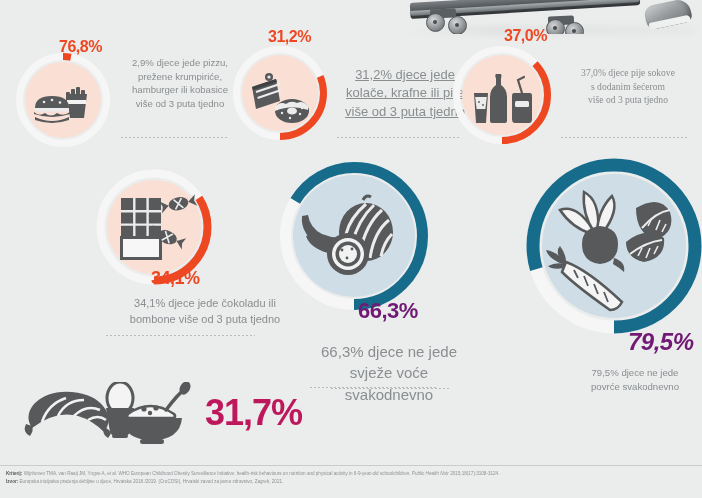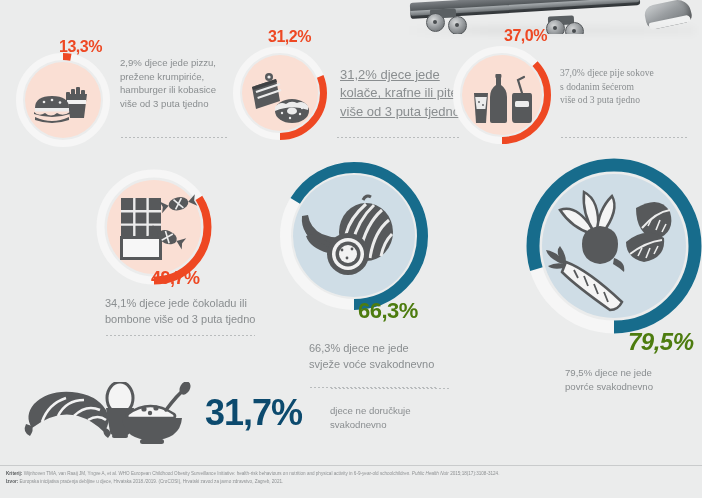--- a/index.html
+++ b/index.html
@@ -42,33 +42,33 @@
     background:linear-gradient(90deg,rgba(0,0,0,0) 0%,rgba(0,0,0,.045) 30%,rgba(0,0,0,.02) 100%);filter:blur(3px);}
 
   
   .donut-wrap{position:absolute;}
   .donut{position:relative;border-radius:50%;}
   .donut svg{display:block;position:absolute;left:0;top:0;}
   .pct{
     position:absolute;font-weight:bold;letter-spacing:-0.5px;white-space:nowrap;
   }
   .pct.red{color:#ee4823;}
-  .pct.teal{color:#4d7c0f;text-align:right;}
+  .pct.teal{color:#701a75;text-align:right;}
 
   .caption{
-    position:absolute;color:#8a8e90;line-height:1.42;white-space:pre-line;
+    position:absolute;color:#8a8e90;line-height:1.42;white-space:pre-line;text-align:center;
   }
   .dots{
     position:absolute;height:1px;
     background-image:radial-gradient(circle,#b9bcbd 0.8px,rgba(0,0,0,0) 1px);
     background-size:4px 2px;background-repeat:repeat-x;
   }
 
   
-  .big-pct{position:absolute;color:#0c4a6e;font-weight:bold;letter-spacing:-1px;}
+  .big-pct{position:absolute;color:#be185d;font-weight:bold;letter-spacing:-1px;}
   .brk-caption{position:absolute;color:#8a8e90;line-height:1.45;white-space:pre-line;}
 
   
   .footer{
     position:absolute;left:0;bottom:0;width:702px;height:33px;background:#ebecec;
     border-top:1px solid #c9cbcc;
     box-sizing:border-box;padding:4px 6px 0 6px;
   }
   .foot-line{color:#8e9193;font-size:4.6px;line-height:1.75;white-space:nowrap;}
   .foot-line b{color:#55585a;}
@@ -112,21 +112,21 @@
             <circle cx="9" cy="2" r="1.3" fill="#ececec"></circle>
             <circle cx="17" cy="0" r="1.3" fill="#ececec"></circle>
             <circle cx="25" cy="2.5" r="1.3" fill="#ececec"></circle>
             <rect x="0" y="8" width="34" height="3.5" fill="#ececec"></rect>
             <path d="M-1 12 Q4 17 10 13 Q16 18 22 13 Q28 17 35 12 L35 14 Q17 20 -1 14 Z" fill="#57595b"></path>
             <path d="M0 17 Q17 25 34 17 L34 20 Q17 26 0 20 Z" fill="#57595b"></path>
           </g>
         </g>
       </svg>
     </div>
-    <div class="pct red" style="left:44px;top:-14px;font-size:16px;">13,3%</div>
+    <div class="pct red" style="left:44px;top:-14px;font-size:16px;">76,8%</div>
   </div>
   <div class="caption" style="left:120px;top:56px;width:120px;font-size:9.6px;">2,9% djece jede pizzu,
 prežene krumpiriće,
 hamburger ili kobasice
 više od 3 puta tjedno</div>
   <div class="dots" style="left:120px;top:137px;width:107px;"></div>
 
   <div class="donut-wrap" style="left:232px;top:45px;text-align:right;">
     <div class="donut" style="width:96px;height:96px;">
       <svg width="96" height="96" viewBox="0 0 96 96">
@@ -220,21 +220,21 @@
           </g>
           <g transform="translate(66,58) rotate(22)">
             <ellipse cx="10" cy="8" rx="10" ry="6.5" fill="#57595b"></ellipse>
             <path d="M0 8 L-8 2 L-6 8 L-8 14 Z" fill="#57595b"></path>
             <path d="M20 8 L28 2 L26 8 L28 14 Z" fill="#57595b"></path>
             <path d="M6 3 L14 13 M14 3 L6 13" stroke="#ececec" stroke-width="1.6"></path>
           </g>
         </g>
       </svg>
     </div>
-    <div class="pct red" style="left:56px;top:100px;font-size:18px;">49,7%</div>
+    <div class="pct red" style="left:56px;top:100px;font-size:18px;">34,1%</div>
   </div>
   <div class="caption" style="left:105px;top:296px;width:200px;font-size:11px;">34,1% djece jede čokoladu ili
 bombone više od 3 puta tjedno</div>
   <div class="dots" style="left:105px;top:335px;width:150px;"></div>
 
   <div class="donut-wrap" style="left:278px;top:160px;">
     <div class="donut" style="width:152px;height:152px;">
       <svg width="152" height="152" viewBox="0 0 152 152">
         <circle cx="76" cy="76" r="61" fill="#cfdde6"></circle>
         <circle cx="76" cy="76" r="68.5" fill="none" stroke="#f6f6f6" stroke-width="11"></circle>
@@ -264,21 +264,21 @@
             <circle cx="22" cy="20" r="9" fill="#f2f2f2"></circle>
             <circle cx="16" cy="16" r="1.4" fill="#57595b"></circle>
             <circle cx="26" cy="15" r="1.4" fill="#57595b"></circle>
             <circle cx="21" cy="24" r="1.4" fill="#57595b"></circle>
           </g>
         </g>
       </svg>
     </div>
     <div class="pct teal" style="left:80px;top:138px;font-size:22px;">66,3%</div>
   </div>
-  <div class="caption" style="left:309px;top:341px;width:160px;font-size:11px;">66,3% djece ne jede
+  <div class="caption" style="left:309px;top:341px;width:160px;font-size:15px;">66,3% djece ne jede
 svježe voće svakodnevno</div>
   <div class="dots" style="left:309px;top:387px;width:128px;"></div>
 
   <div class="donut-wrap" style="left:524px;top:156px;font-style:italic;">
     <div class="donut" style="width:180px;height:180px;">
       <svg width="180" height="180" viewBox="0 0 180 180">
         <circle cx="90" cy="90" r="72" fill="#cfdde6"></circle>
         <circle cx="90" cy="90" r="81" fill="none" stroke="#f6f6f6" stroke-width="13"></circle>
         <circle cx="90" cy="90" r="81" fill="none" stroke="#176c8c" stroke-width="13" stroke-dasharray="404.6 104.4" stroke-dashoffset="0" transform="rotate(-90 90 90) scale(-1,1) translate(-180,0)"></circle>
         <g fill="#57595b">
@@ -343,22 +343,20 @@
         <circle cx="30" cy="12" r="2.6" fill="#57595b"></circle>
         <circle cx="24" cy="17" r="2.2" fill="#57595b"></circle>
         <path d="M-4 22 L56 22 Q54 44 26 44 Q-2 44 -4 22 Z" fill="#57595b"></path>
         <rect x="14" y="43" width="24" height="5" rx="2.5" fill="#57595b"></rect>
         <path d="M40 14 Q52 -2 58 -6" stroke="#57595b" stroke-width="3.5" fill="none" stroke-linecap="round"></path>
         <ellipse cx="59" cy="-8" rx="5" ry="7" fill="#57595b" transform="rotate(28 59 -8)"></ellipse>
       </g>
     </svg>
   </div>
   <div class="big-pct" style="left:205px;top:392px;font-size:36px;">31,7%</div>
-  <div class="brk-caption" style="left:330px;top:404px;width:130px;font-size:9.6px;">djece ne doručkuje
-svakodnevno</div>
   <div class="dots" style="left:330px;top:388px;width:120px;"></div>
 
   <div class="footer">
     <div class="foot-line">
       <b>Kriterij:</b>
       <span>Wijnhoven TMA, van Raaij JM, Yngve A, et al. WHO European Childhood Obesity Surveillance Initiative: health-risk behaviours on nutrition and physical activity in 6-9-year-old schoolchildren.</span>
       <i>Public Health Nutr</i>
       <span>2015;18(17):3108-3124.</span>
     </div>
     <div class="foot-line">

